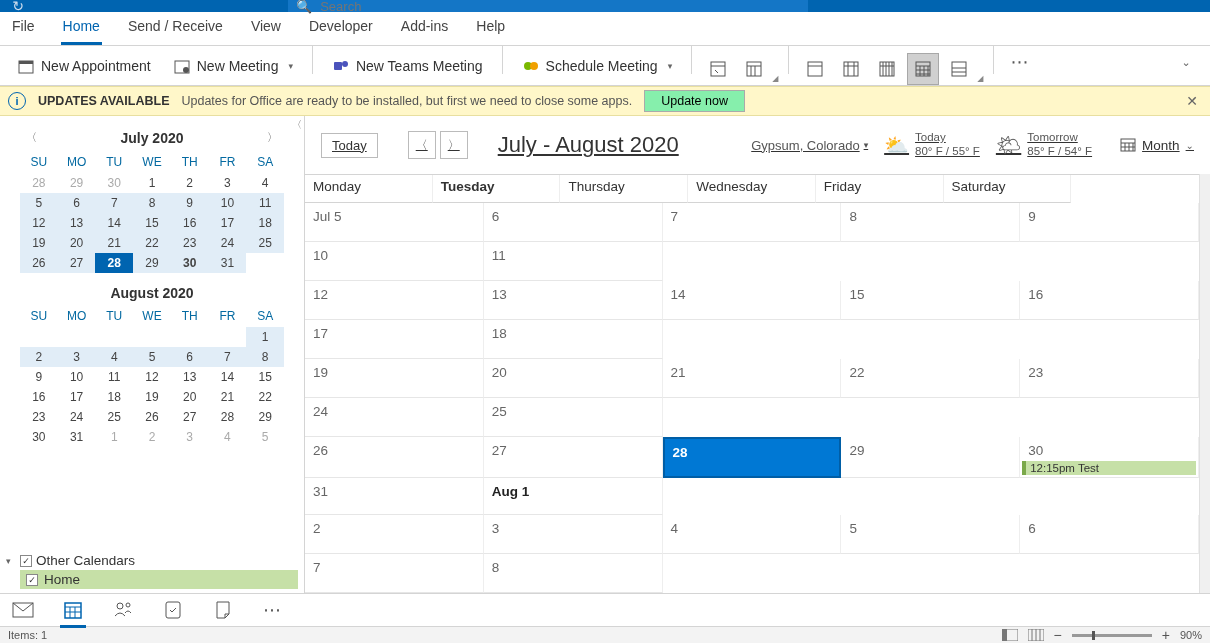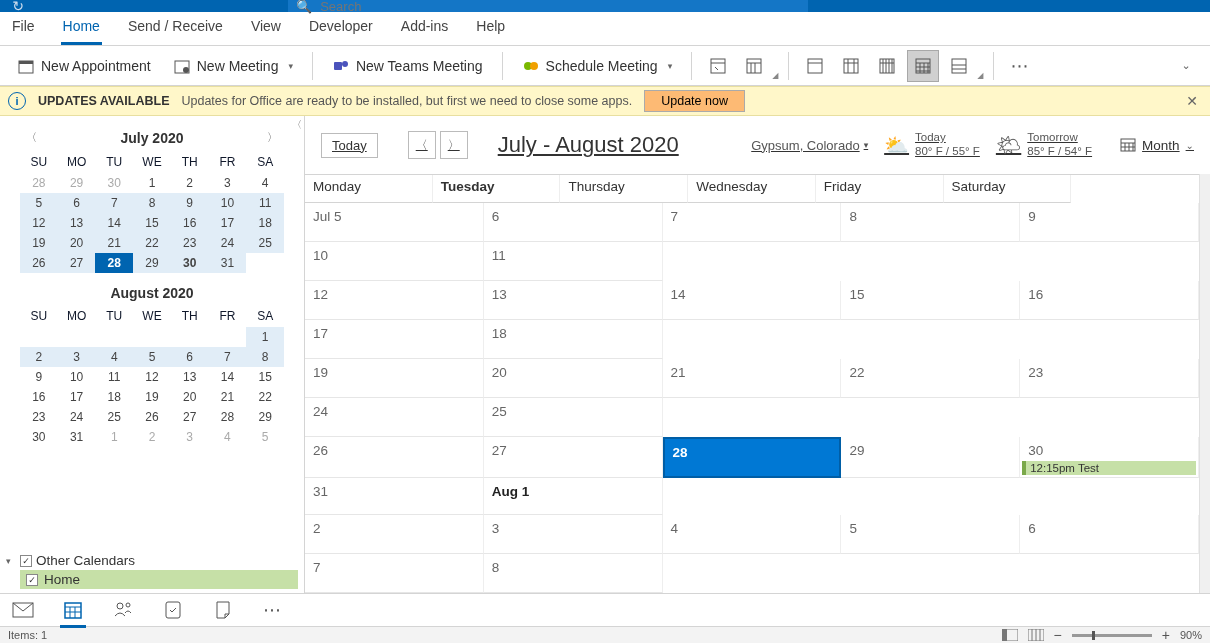--- a/index.html
+++ b/index.html
@@ -5,43 +5,43 @@
 * { box-sizing: border-box; margin: 0; padding: 0; font-family: "Segoe UI", sans-serif; }
 body { width: 1210px; height: 643px; overflow: hidden; background: #fff; font-size: 13px; color: #333; }
 .titlebar { height: 12px; background: #0064B0; display: flex; align-items: center; padding: 0 8px; }
 .titlebar .tb-left { display: flex; gap: 8px; }
 .titlebar .tb-icon { width: 20px; height: 20px; display: flex; align-items: center; justify-content: center; color: #cde; font-size: 14px; }
 .searchwrap { margin-left: 260px; display: flex; align-items: center; background: #1476C6; height: 12px; width: 520px; padding: 0 8px; color: #e8f0f8; gap: 8px; }
 .searchwrap input { background: transparent; border: none; color: #e8f0f8; flex: 1; outline: none; font-size: 13px; }
 .tabbar { height: 34px; display: flex; align-items: flex-start; padding: 0 10px; border-bottom: 1px solid #d4d4d4; gap: 24px; }
 .tabbar .tab { padding: 6px 2px 8px 2px; font-size: 14px; color: #444; }
 .tabbar .tab.active { color: #0064B0; border-bottom: 3px solid #0064B0; font-weight: 400; }
-.ribbon { height: 40px; display: flex; align-items: center; padding: 0 8px; gap: 4px; border-bottom: 1px solid #d4d4d4; }
+.ribbon { height: 40px; display: flex; padding: 0 8px; gap: 4px; border-bottom: 1px solid #d4d4d4; }
 .rbtn { display: flex; align-items: center; gap: 6px; padding: 4px 8px; font-size: 14px; color: #333; border: 1px solid transparent; }
 .rbtn .ricon { width: 18px; height: 18px; display: flex; align-items: center; justify-content: center; }
 .rsep { width: 1px; height: 28px; background: #d4d4d4; margin: 0 6px; }
 .iconbtn { width: 32px; height: 32px; display: flex; align-items: center; justify-content: center; border: 1px solid transparent; }
 .iconbtn.active { background: #d0d0d0; border: 1px solid #a8a8a8; }
 .iconsmallgroup { display: flex; align-items: flex-end; gap: 4px; position: relative; }
 .launcher { font-size: 8px; color: #888; align-self: flex-end; margin-bottom: 2px; margin-left: -2px; }
 .notice { height: 30px; background: #FFF7C9; border-top: 1px solid #e8dfa0; border-bottom: 1px solid #e8dfa0; display: flex; align-items: center; padding: 0 8px; gap: 12px; font-size: 12.5px; }
 .notice .ninfo { width: 18px; height: 18px; border: 1.5px solid #0064B0; border-radius: 50%; display: flex; align-items: center; justify-content: center; color: #0064B0; font-size: 11px; font-weight: bold; }
 .notice .ntitle { font-weight: 700; color: #333; }
 .notice .ntext { color: #555; }
-.notice .nbtn { border: 1px solid #aaa; background: #fdba74; padding: 3px 16px; font-size: 12.5px; }
+.notice .nbtn { border: 1px solid #aaa; background: #86efac; padding: 3px 16px; font-size: 12.5px; }
 .notice .nclose { margin-left: auto; color: #666; font-size: 14px; padding: 0 4px; }
 .mainarea { display: flex; height: calc(643px - 12px - 34px - 40px - 30px - 33px - 17px); }
 .sidebar { width: 305px; border-right: 1px solid #d4d4d4; display: flex; flex-direction: column; position: relative; }
 .collapsebtn { position: absolute; right: 0; top: 0; font-size: 10px; color: #666; padding: 2px; z-index: 2; }
 .calpanel { padding: 12px 20px 8px 20px; }
 .calhead { display: flex; align-items: center; justify-content: space-between; margin-bottom: 6px; }
 .calhead .navarrow { color: #666; font-size: 11px; padding: 2px 6px; }
 .caltitle { font-weight: 600; font-size: 14px; color: #333; }
 .dowrow, .weekrow { display: grid; grid-template-columns: repeat(7, 1fr); text-align: center; font-size: 12px; }
-.dowrow { color: #0f172a; margin-bottom: 2px; }
+.dowrow { color: #0369a1; margin-bottom: 2px; }
 .dowrow div { padding: 2px 0; }
 .weekrow div { padding: 3px 0; color: #444; }
 .weekrow div.dim { color: #aaa; }
 .weekrow div.bold { font-weight: 700; }
 .weekrow.hl div { background: #E1EDF7; }
 .weekrow div.today { background: #0064B0; color: #fff; font-weight: 600; }
 .weekrow div.singlehl { background: #E1EDF7; }
 .othercals { padding: 4px 6px; font-size: 13.5px; }
 .othercals .ocrow { display: flex; align-items: center; gap: 4px; padding: 2px 0; }
 .othercals .expand { font-size: 9px; color: #666; width: 10px; }

